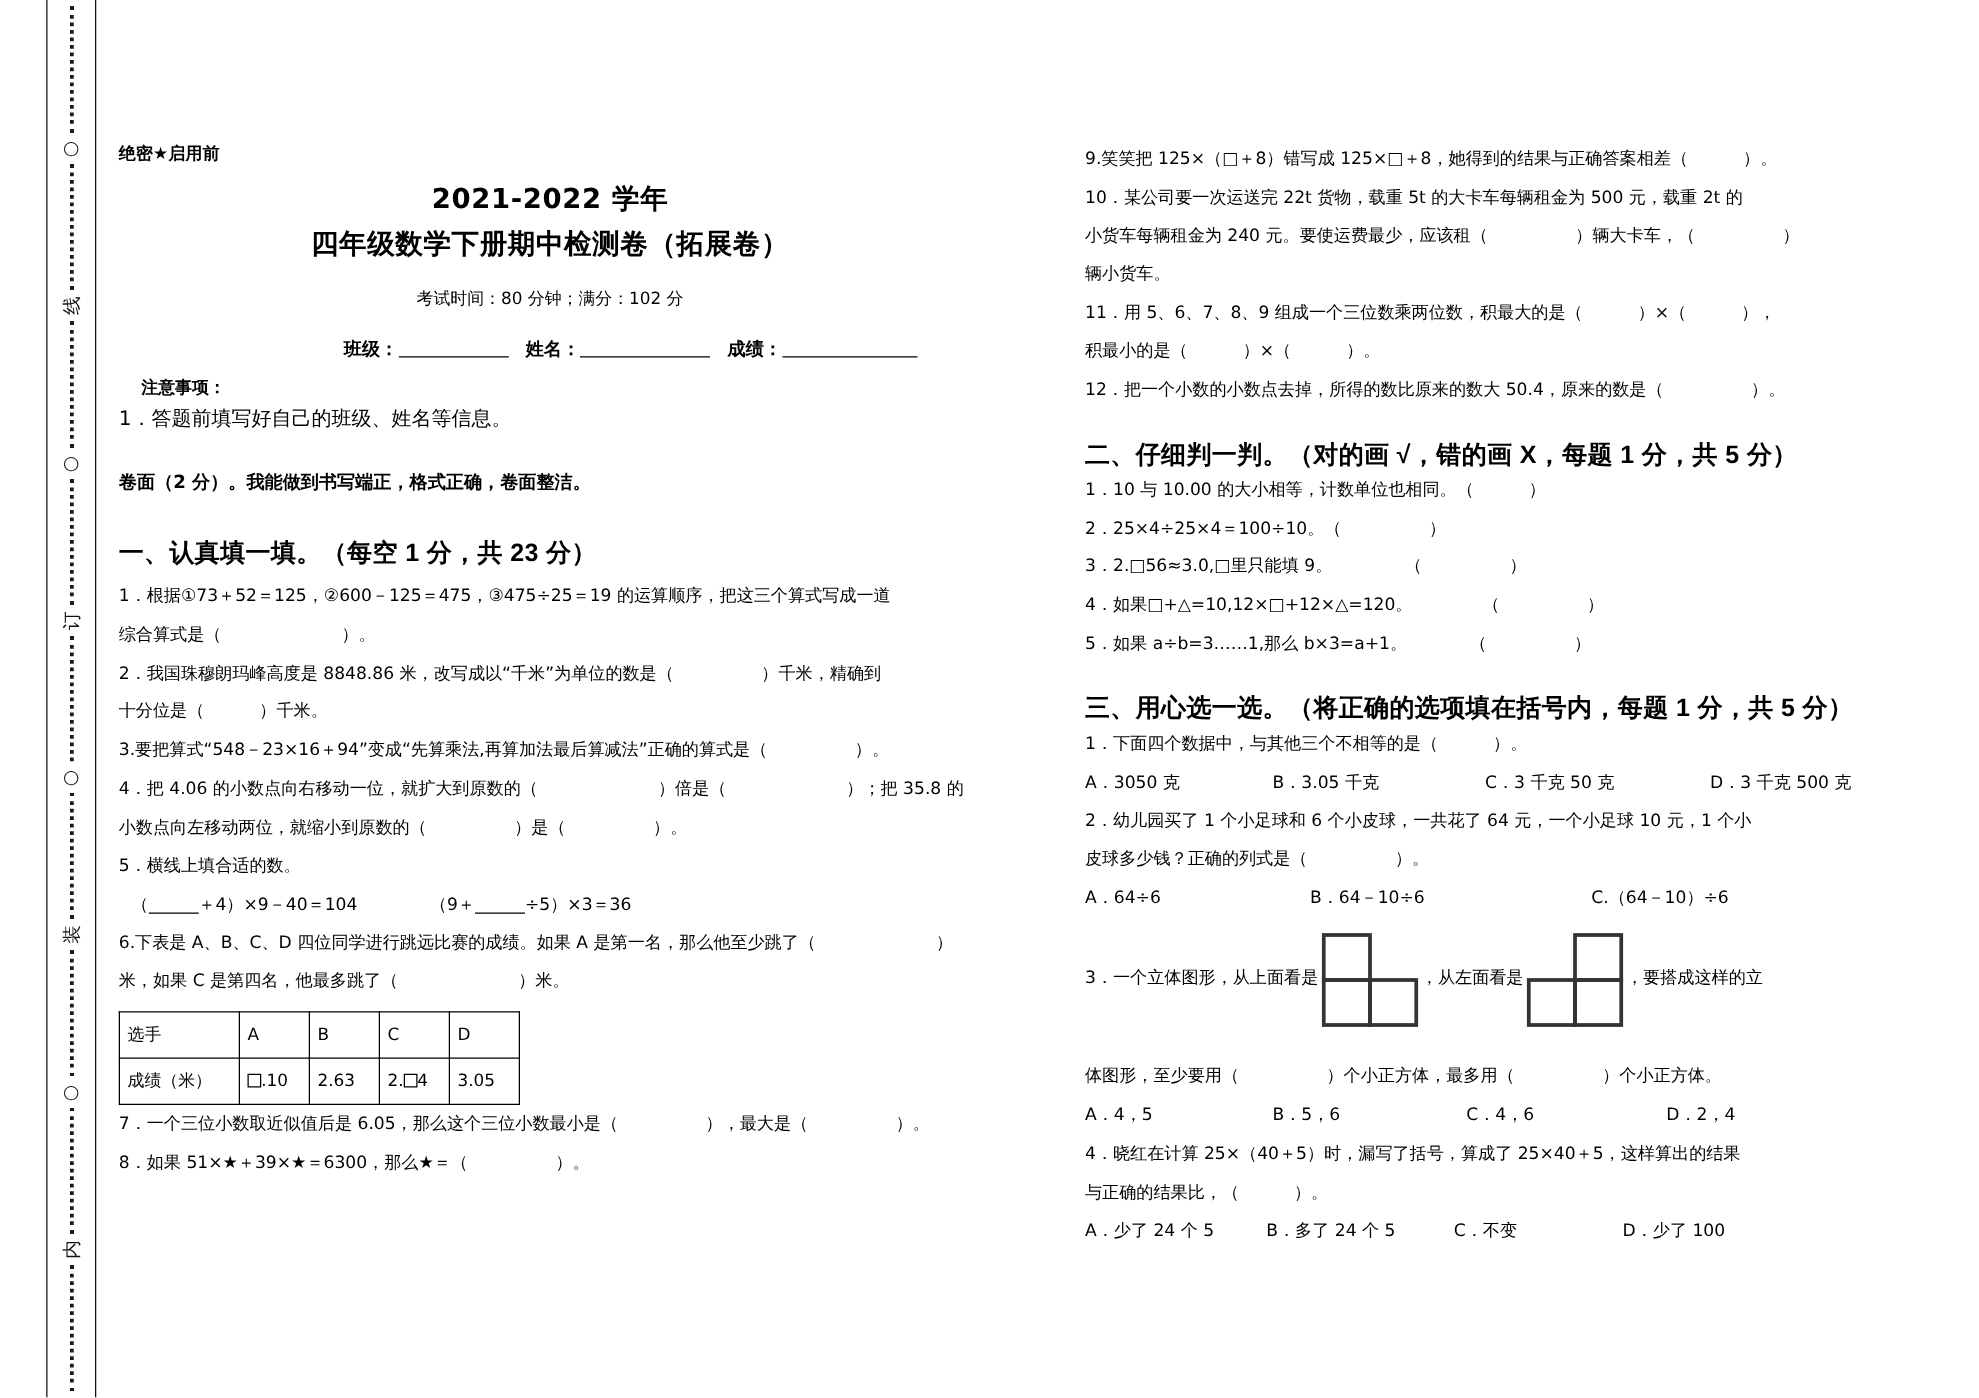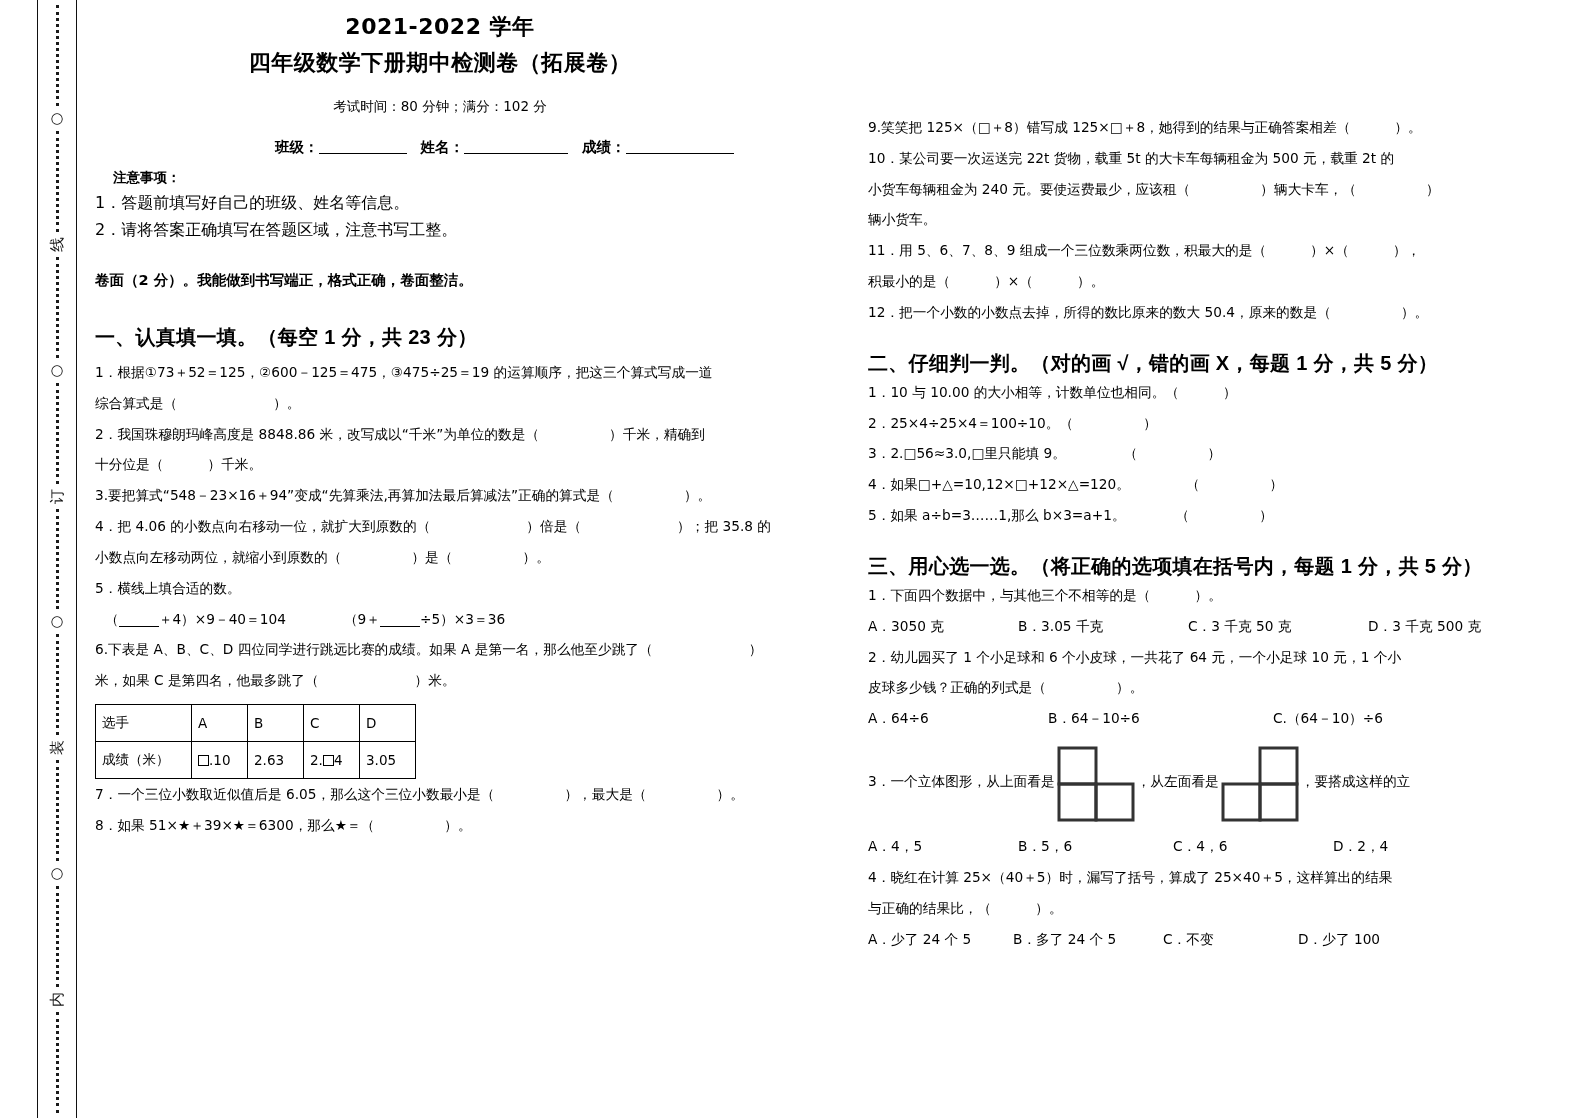--- a/index.html
+++ b/index.html
@@ -113,32 +113,32 @@
     <div class="seal-char">装</div>
     <div class="dash-seg"></div>
     <div class="seal-mark">○</div>
     <div class="dash-seg"></div>
     <div class="seal-char">内</div>
     <div class="dash-seg"></div>
   </div>
 
   <div class="col col-left">
 
+    <div class="secret">绝密★启用前</div>
 
     <div class="title1">2021-2022 学年</div>
     <div class="title2">四年级数学下册期中检测卷（拓展卷）</div>
     <div class="subinfo">考试时间：80 分钟；满分：102 分</div>
 
     <div class="fields">
       <span>班级：</span><span class="fill w1"></span><span class="gap"></span><span>姓名：</span><span class="fill w2"></span><span class="gap"></span><span>成绩：</span><span class="fill w3"></span>
     </div>
 
     <div class="notice-h">注意事项：</div>
     <div class="notice-l">1．答题前填写好自己的班级、姓名等信息。</div>
-    <div class="notice-l">2．请将答案正确填写在答题区域，注意书写工整。</div>
 
     <div class="cover-line">卷面（2 分）。我能做到书写端正，格式正确，卷面整洁。</div>
 
     <div class="sec-head">一、认真填一填。（每空 1 分，共 23 分）</div>
 
     <div class="q first">
       <span>1．根据①73＋52＝125，②600－125＝475，③475÷25＝19 的运算顺序，把这三个算式写成一道</span>
     </div>
     <div class="q">
       <span>综合算式是（</span><span class="blank-l"></span><span>）。</span>
@@ -281,20 +281,23 @@
               <rect x="39" y="38" width="37" height="36"></rect>
             </g>
           </svg></span><span>，从左面看是</span><span class="inline-shape"><svg width="78" height="76" viewBox="0 0 78 76">
             <g fill="none" stroke="#333" stroke-width="3">
               <rect x="39" y="2" width="37" height="36"></rect>
               <rect x="2" y="38" width="37" height="36"></rect>
               <rect x="39" y="38" width="37" height="36"></rect>
             </g>
           </svg></span><span>，要搭成这样的立</span>
     </div>
+    <div class="q" style="margin-top:14px;">
+      <span>体图形，至少要用（</span><span class="blank-m"></span><span>）个小正方体，最多用（</span><span class="blank-m"></span><span>）个小正方体。</span>
+    </div>
     <div class="opts">
       <span style="width:150px">A．4，5</span>
       <span style="width:155px">B．5，6</span>
       <span style="width:160px">C．4，6</span>
       <span>D．2，4</span>
     </div>
 
     <div class="q">
       <span>4．晓红在计算 25×（40＋5）时，漏写了括号，算成了 25×40＋5，这样算出的结果</span>
     </div>

